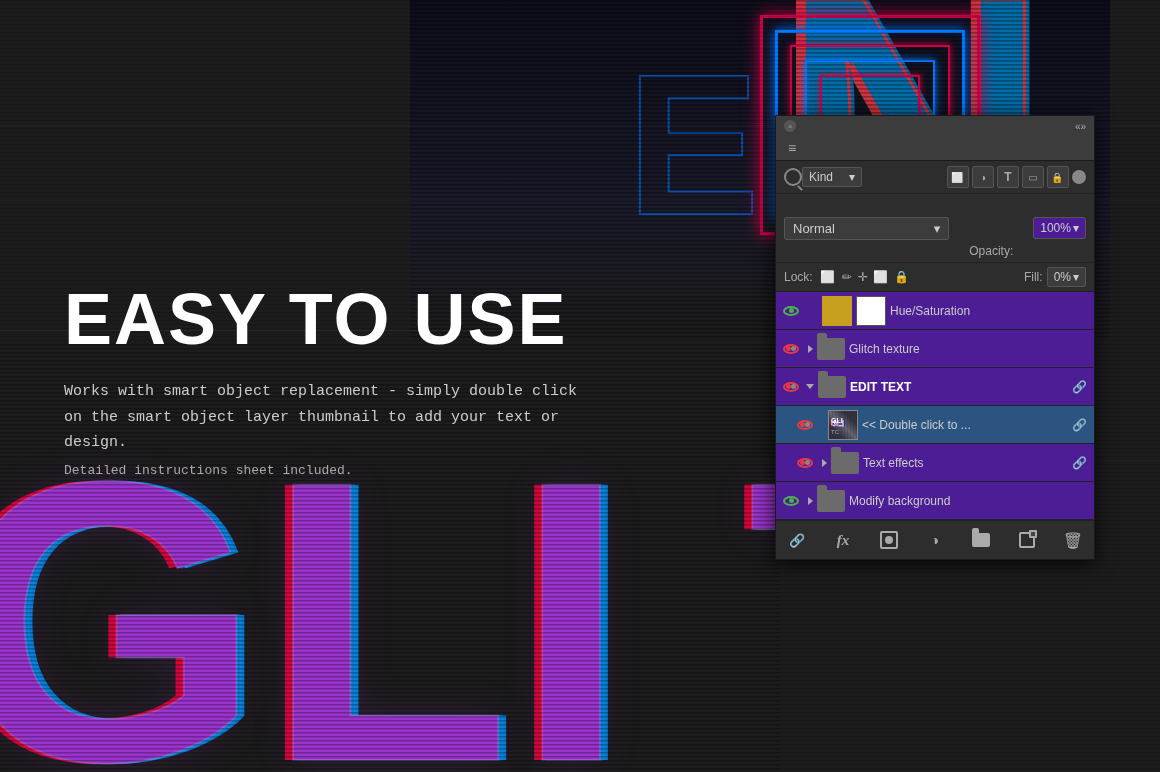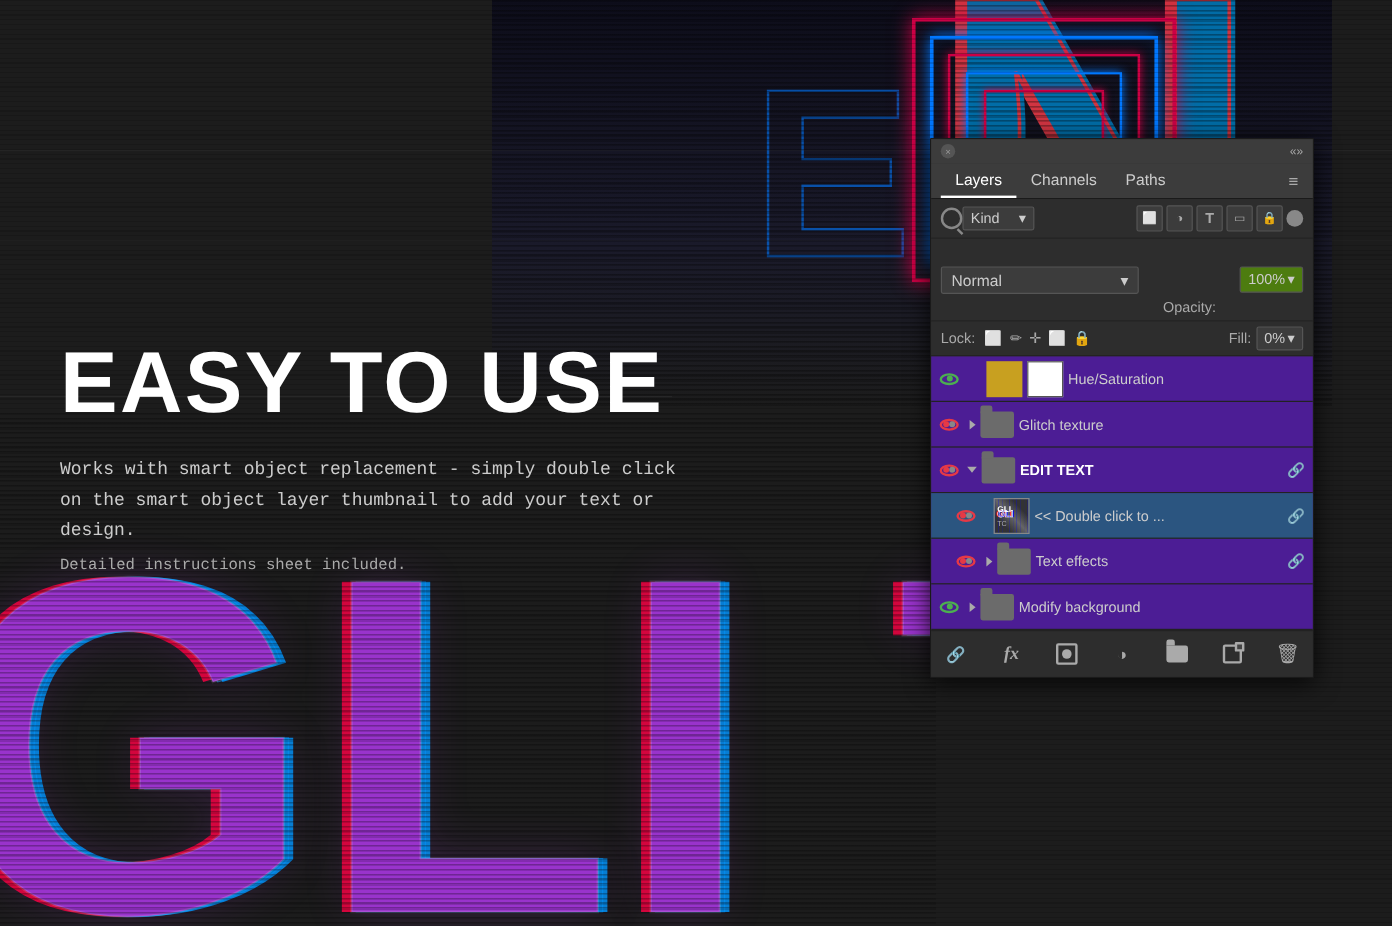--- a/index.html
+++ b/index.html
@@ -35,21 +35,21 @@
         rgba(0,0,0,0.15) 4px
       );
       z-index: 2;
       pointer-events: none;
     }
 
     
     .text-content {
       position: absolute;
       top: 280px;
-      left: 50px;
+      left: 64px;
       z-index: 10;
       max-width: 620px;
     }
 
     .main-heading {
       font-size: 72px;
       font-weight: 900;
       color: #ffffff;
       letter-spacing: 2px;
       text-transform: uppercase;
@@ -227,21 +227,21 @@
 
     .ps-opacity-label {
       font-size: 12px;
       color: #aaa;
       margin-top: 46px;
     }
 
     .ps-opacity-value {
       display: flex;
       align-items: center;
-      background: #4d7c0f;
+      background: #4c1d95;
       border: 1px solid #555;
       border-radius: 2px;
       padding: 3px 6px;
       font-size: 12px;
       color: #ccc;
       cursor: pointer;
       gap: 2px;
     }
 
     
@@ -500,25 +500,20 @@
 </div>
 
 <div class="ps-panel">
 
   <div class="ps-panel-top">
     <div class="ps-close-btn">×</div>
     <div class="ps-expand-btn">«»</div>
   </div>
 
   <div class="ps-tabs">
-    <div class="ps-tabs-left">
-      <div class="ps-tab active">Layers</div>
-      <div class="ps-tab">Channels</div>
-      <div class="ps-tab">Paths</div>
-    </div>
     <div class="ps-menu-icon">≡</div>
   </div>
 
   <div class="ps-filter-row">
 
     <div style="width:18px;height:18px;border:2px solid #888;border-radius:50%;position:relative;flex-shrink:0;cursor:pointer;">
       <div style="position:absolute;bottom:-5px;right:-3px;width:6px;height:2px;background:#888;transform:rotate(45deg);"></div>
     </div>
     <div class="ps-filter-select">
       <span>Kind</span>

